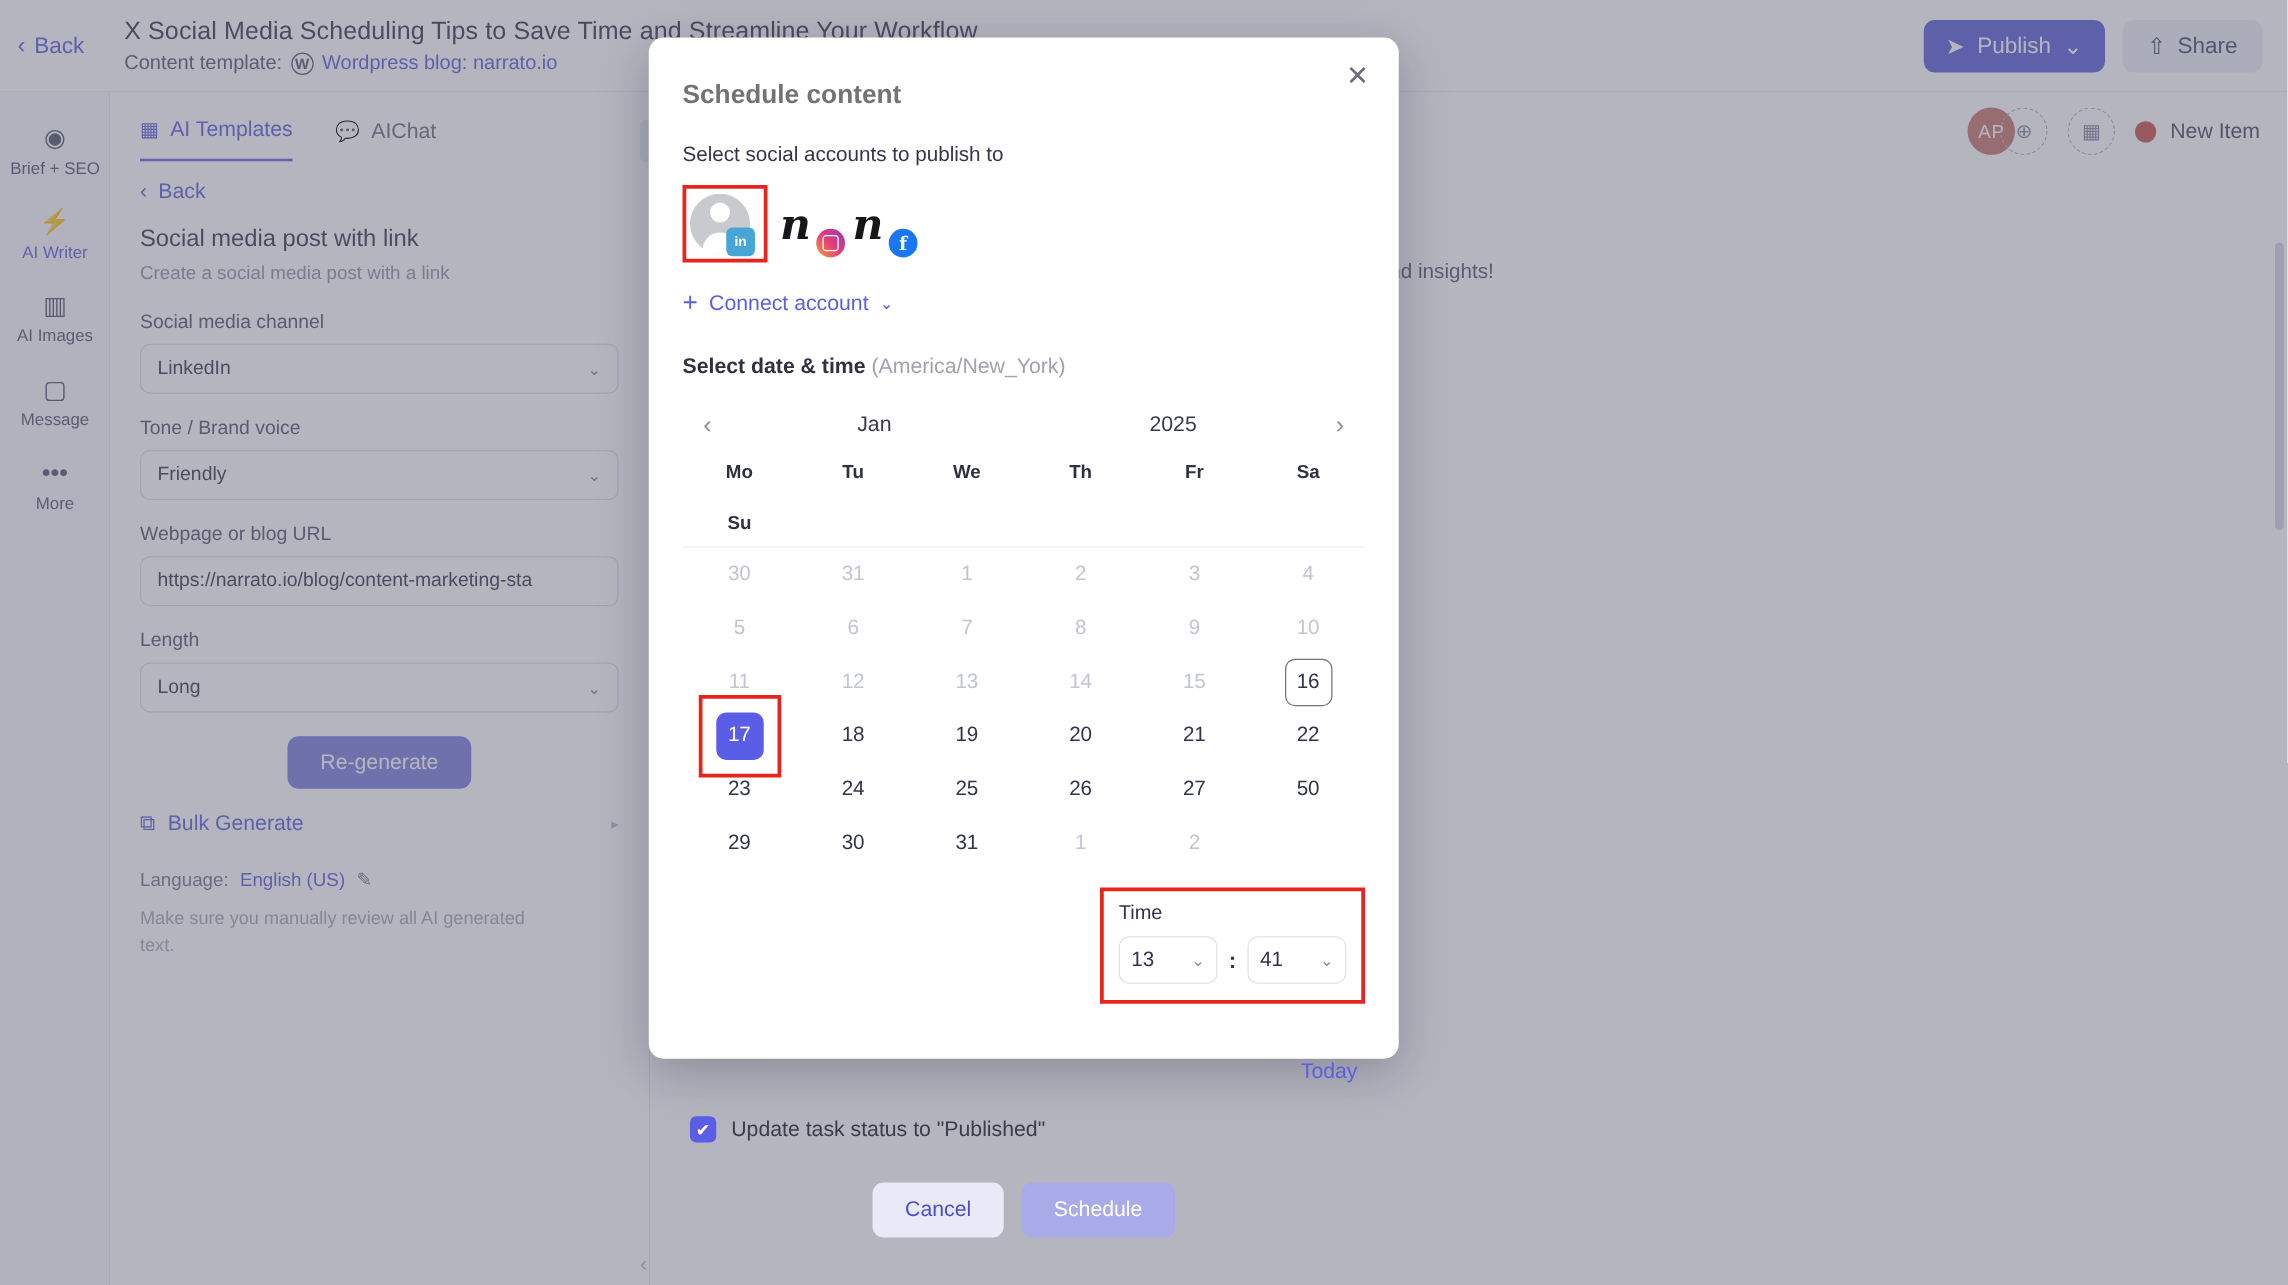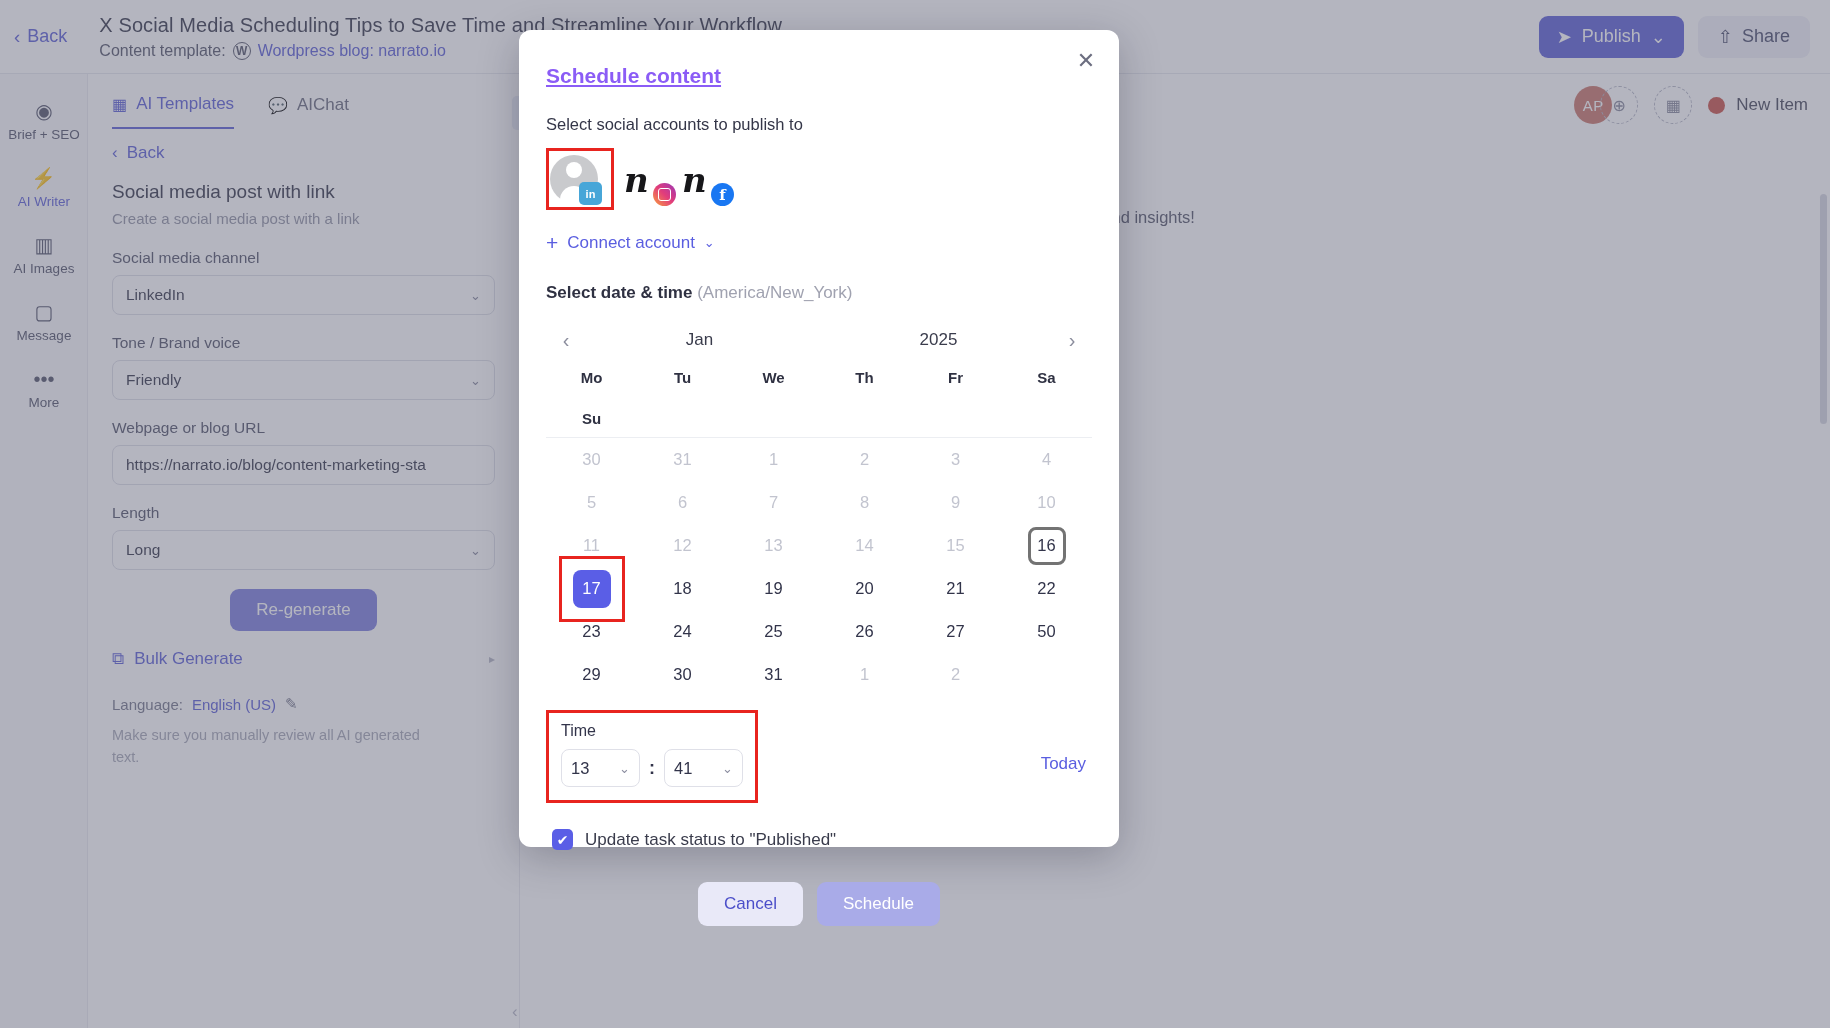--- a/index.html
+++ b/index.html
@@ -153,27 +153,27 @@
     position: absolute; left: 519px; top: 30px; width: 600px; height: 817px;
     background: #fff; border-radius: 12px;
     box-shadow: 0 10px 40px rgba(20,20,40,.25);
   }
   .modal-close {
     position: absolute; right: 18px; top: 16px; width: 30px; height: 30px;
     display: flex; align-items: center; justify-content: center;
     color: #6c6e80; font-size: 22px; line-height: 1;
   }
   .modal-inner { padding: 34px 27px 0 27px; }
-  .modal-title { font-size: 21px; font-weight: bold; color: #8b5cf6; text-decoration: underline; }
+  .modal-title { font-size: 21px; font-weight: bold; color: #737373; }
   .sec-label { font-size: 16.5px; color: #343648; margin-top: 27px; }
 
   .acct-row { display: flex; align-items: flex-end; gap: 10px; margin-top: 14px; height: 62px; }
   .acct-box {
-    border: 3px solid #e8241f; padding: 1px; width: 68px; height: 62px;
-    display: flex; align-items: center; justify-content: flex-start; background: #fff;
+    border: 3px solid #e8241f; padding: 11px; width: 68px; height: 62px;
+    display: flex; align-items: center; justify-content: flex-end; background: #fff;
   }
   .acct { position: relative; width: 48px; height: 48px; }
   .acct .av-gray {
     width: 48px; height: 48px; border-radius: 50%; background: #c9cacd;
     display: flex; align-items: flex-end; justify-content: center; overflow: hidden;
   }
   .acct .av-gray::before {
     content: ""; position: absolute; top: 7px; left: 16px;
     width: 16px; height: 16px; border-radius: 50%; background: #fff;
   }
@@ -220,30 +220,30 @@
   .cal-sep { border-top: 1px solid #eceef2; grid-column: 1 / -1; }
   .cal-cell {
     height: 43px; display: flex; align-items: center; justify-content: center;
     font-size: 16.5px; color: #32344a; position: relative;
   }
   .cal-cell.muted { color: #c2c4cf; }
   .cal-cell .pill {
     width: 38px; height: 38px; border-radius: 8px;
     display: flex; align-items: center; justify-content: center;
   }
-  .cal-cell.today .pill { border: 3px solid #737373; }
+  .cal-cell.today .pill { border: 1px solid #737373; }
   .cal-cell.sel .pill { background: #5a5ee6; color: #fff; }
   .cal-cell.hlbox::after {
     content: ""; position: absolute; left: 50%; top: 50%;
     transform: translate(-50%,-50%);
     width: 60px; height: 60px; border: 3.5px solid #e8241f;
   }
 
   
-  .time-zone { position: relative; margin-top: 14px; display: flex; align-items: flex-start; }
+  .time-zone { position: relative; margin-top: 14px; display: flex; align-items: flex-end; flex-direction: column; }
   .time-box { border: 3px solid #e8241f; padding: 9px 12px 13px; width: 212px; }
   .time-lab { font-size: 16px; color: #32344a; margin-bottom: 9px; }
   .time-ctls { display: flex; align-items: center; gap: 9px; }
   .time-sel {
     width: 80px; height: 38px; border: 1px solid #dfe0e8; border-radius: 8px;
     display: flex; align-items: center; padding: 0 9px;
     font-size: 16.5px; color: #32344a; background: #fff;
   }
   .time-sel .chev { margin-left: auto; color: #8c8ea0; font-size: 13px; }
   .colon { font-size: 18px; color: #32344a; font-weight: bold; }

